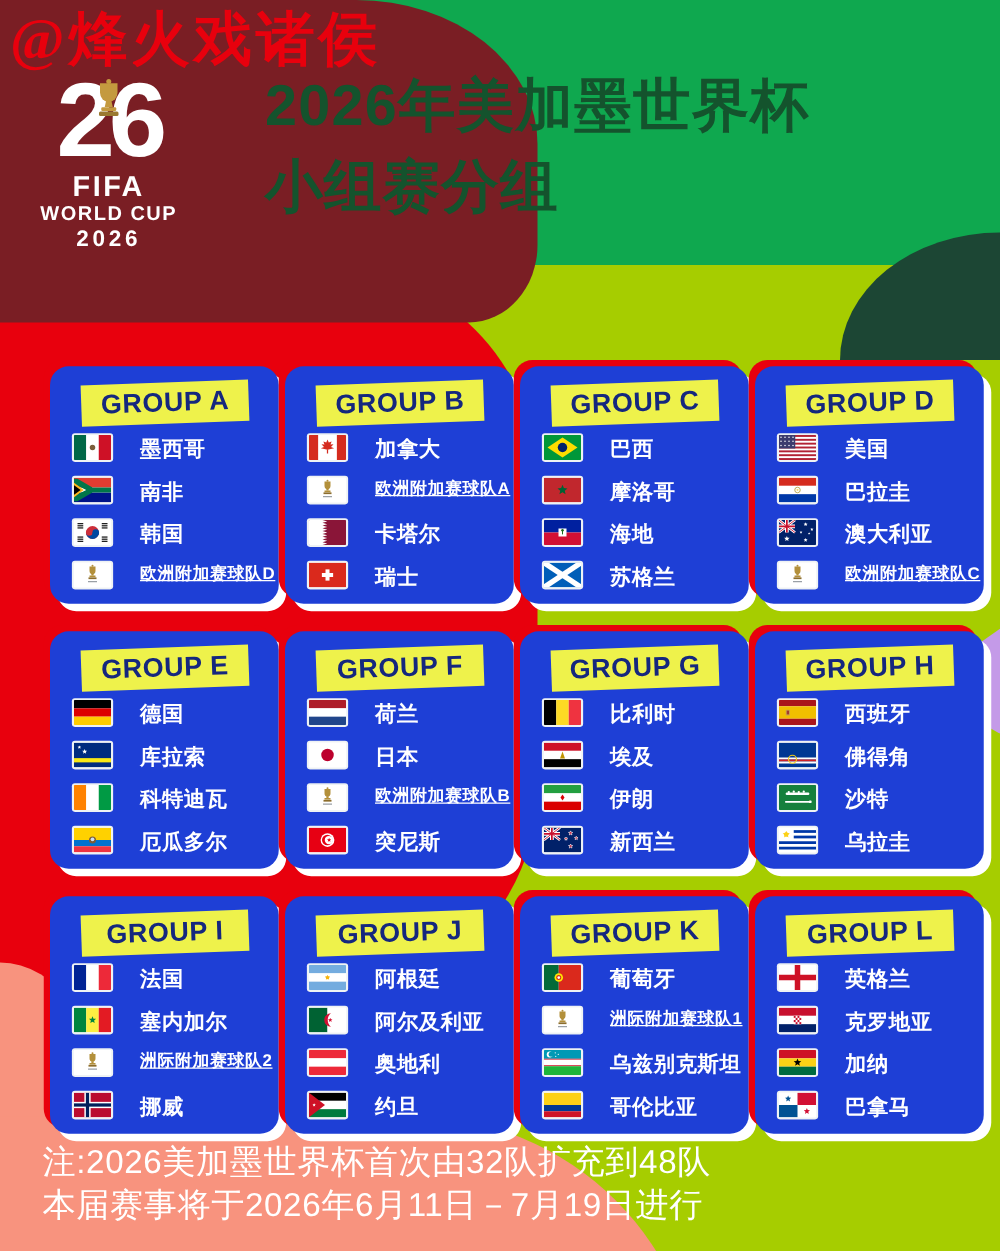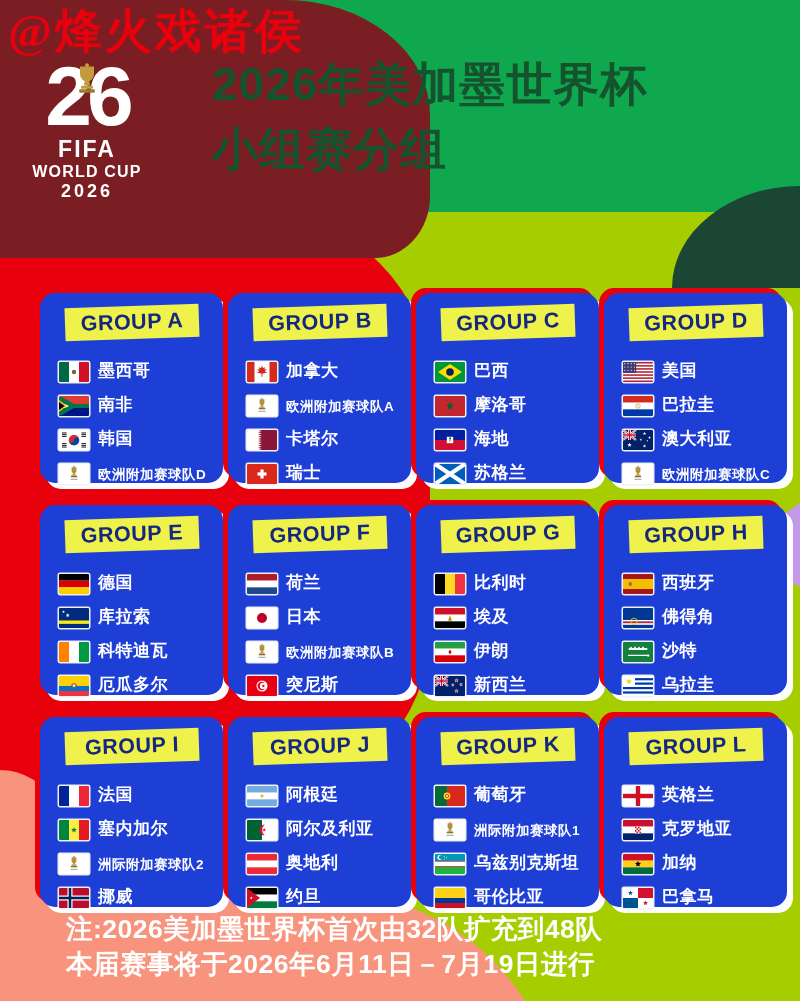--- a/index.html
+++ b/index.html
@@ -33,29 +33,29 @@
   #title{position:absolute;left:212px;top:52px;color:#14532d;font-weight:900;
     font-size:46px;line-height:1.42;letter-spacing:1px;white-space:nowrap;}
 
   #groups-grid{position:absolute;left:40px;top:293px;width:748px;
     display:grid;grid-template-columns:repeat(4,183px);grid-auto-rows:190px;column-gap:5px;row-gap:22px;}
   .card{background:var(--blue,#1e3fd6);border-radius:15px;position:relative;
     box-shadow:-5px -5px 0 0 var(--red,#e8000d), 6px 6px 0 0 #ffffff;}
   .card-header{width:134px;height:33px;margin:13px auto 9px;display:flex;align-items:center;justify-content:center;
     background:var(--yellow,#eef24b);color:var(--header-text,#15277e);
     font-weight:800;font-size:21.5px;letter-spacing:.5px;transform:rotate(-2deg);}
-  .team-row{display:flex;align-items:flex-end;gap:9px;padding-left:19px;height:34px;}
+  .team-row{display:flex;align-items:flex-start;gap:23px;padding-left:19px;height:34px;}
   .flag{width:30px;height:20px;flex:none;display:block;border-radius:1px;
     box-shadow:0 0 0 1.5px #eef2f4;background:#fff;overflow:hidden;}
   .flag svg{display:block;width:100%;height:100%;}
   .team-name{color:#fff;font-weight:700;font-size:17px;letter-spacing:.5px;white-space:nowrap;}
-  .team-name.small{font-size:13.5px;}
-
-  #footer{position:absolute;left:34px;top:912px;color:#fff;font-weight:700;
-    font-size:26.5px;line-height:1.32;letter-spacing:.5px;white-space:nowrap;margin-left:32px;}
+  .team-name.small{font-size:13.5px;text-decoration:underline;}
+
+  #footer{position:absolute;left:34px;top:912px;color:#fff;font-weight:400;
+    font-size:26.5px;line-height:1.32;letter-spacing:.5px;white-space:nowrap;}
 </style>
 </head>
 <body style="--blue: #1e3fd6; --yellow: #eef24b; --header-text: #15277e; --red: #e8000d; --maroon: #7a1e24; --green: #0fa84f; --darkgreen: #1c4634; --yellowgreen: #a6cd00; --purple: #5a10d8; --lightpurple: #c49ae8; --salmon: #f8937e; --trophy-gold: #b3903b;">
 
 <div class="bg" id="bg-green"></div>
 <div class="bg" id="bg-darkgreen"></div>
 <div class="bg" id="bg-purple"></div>
 <div class="bg" id="bg-red"></div>
 <div class="bg" id="bg-maroon"></div>
 <div class="bg" id="bg-lightpurple"></div>

